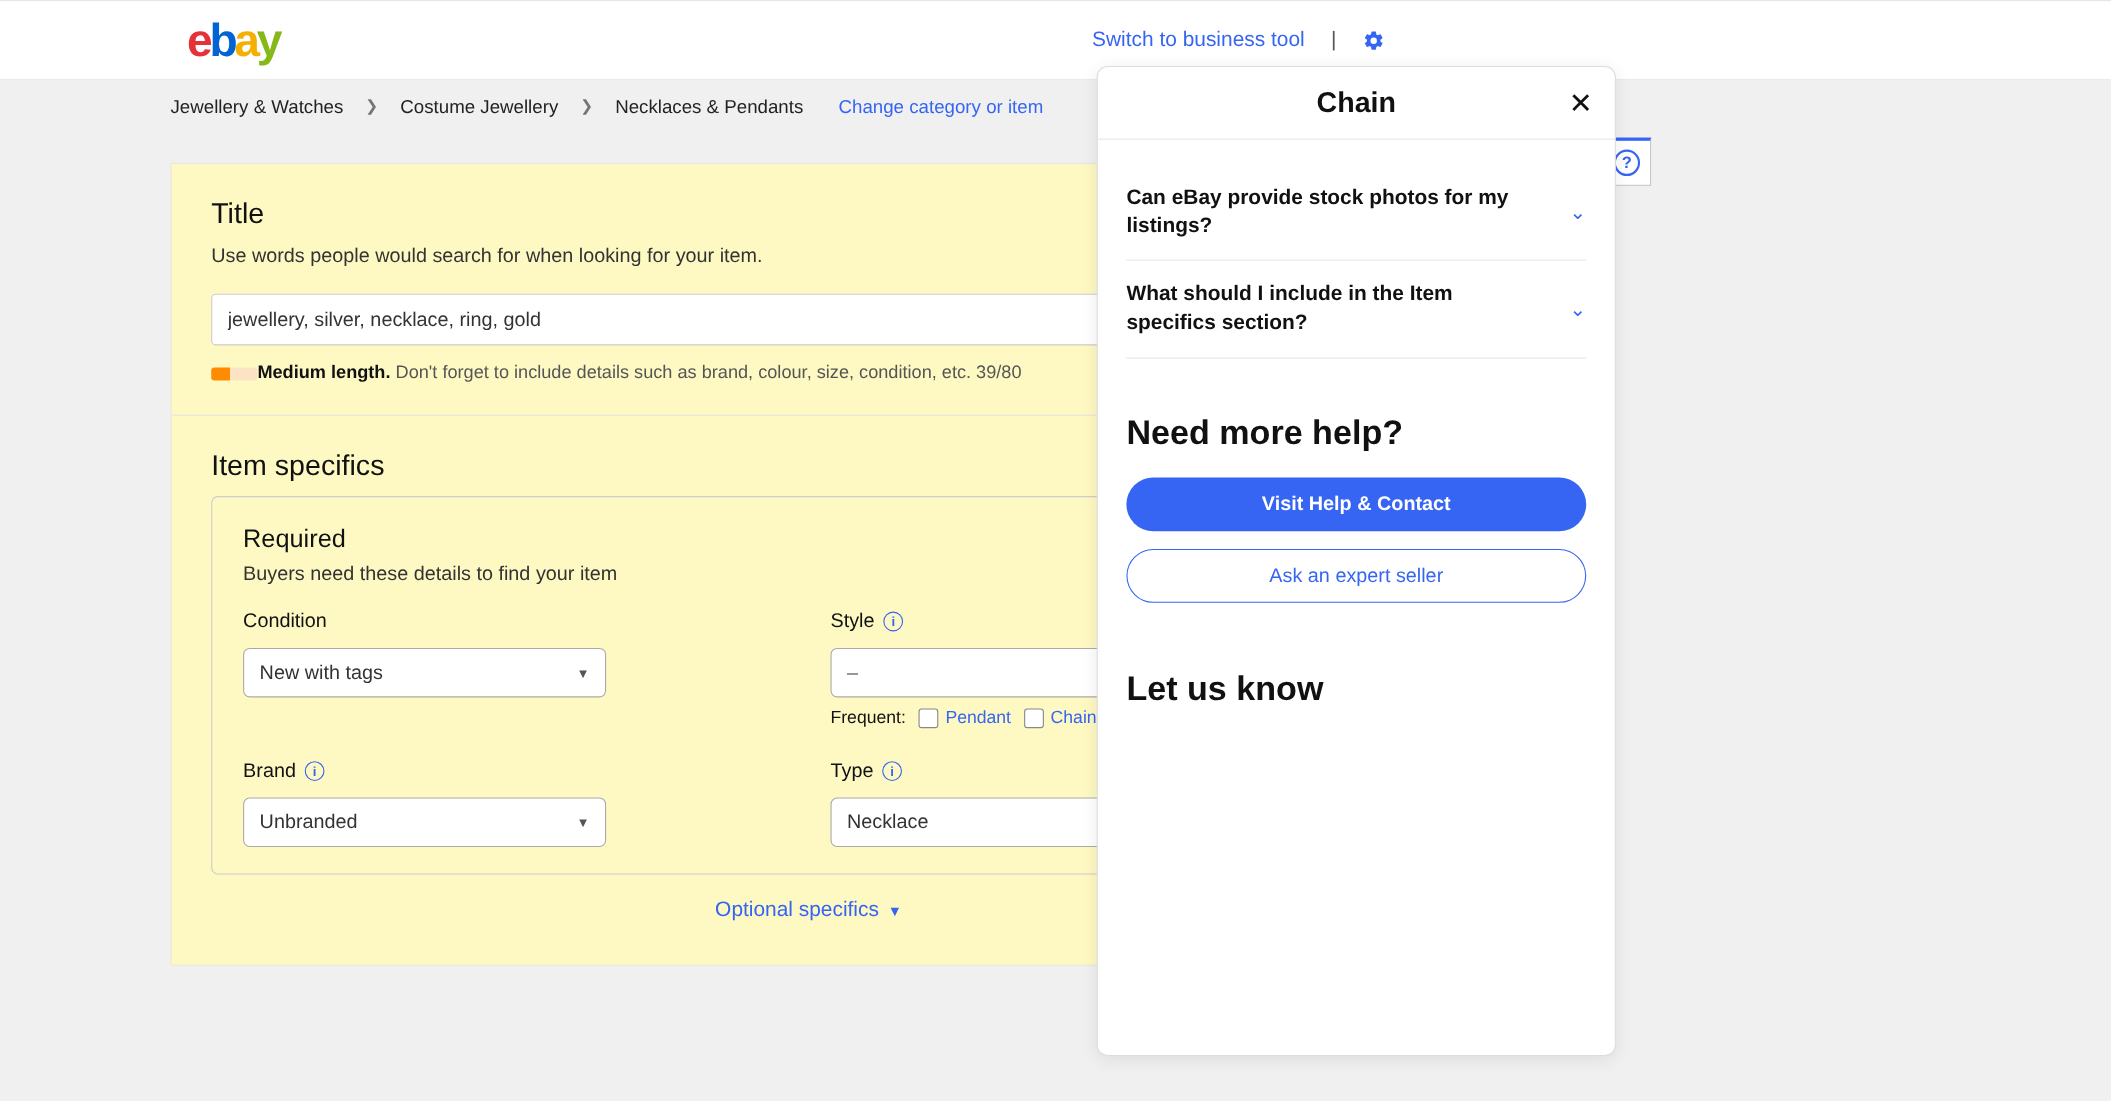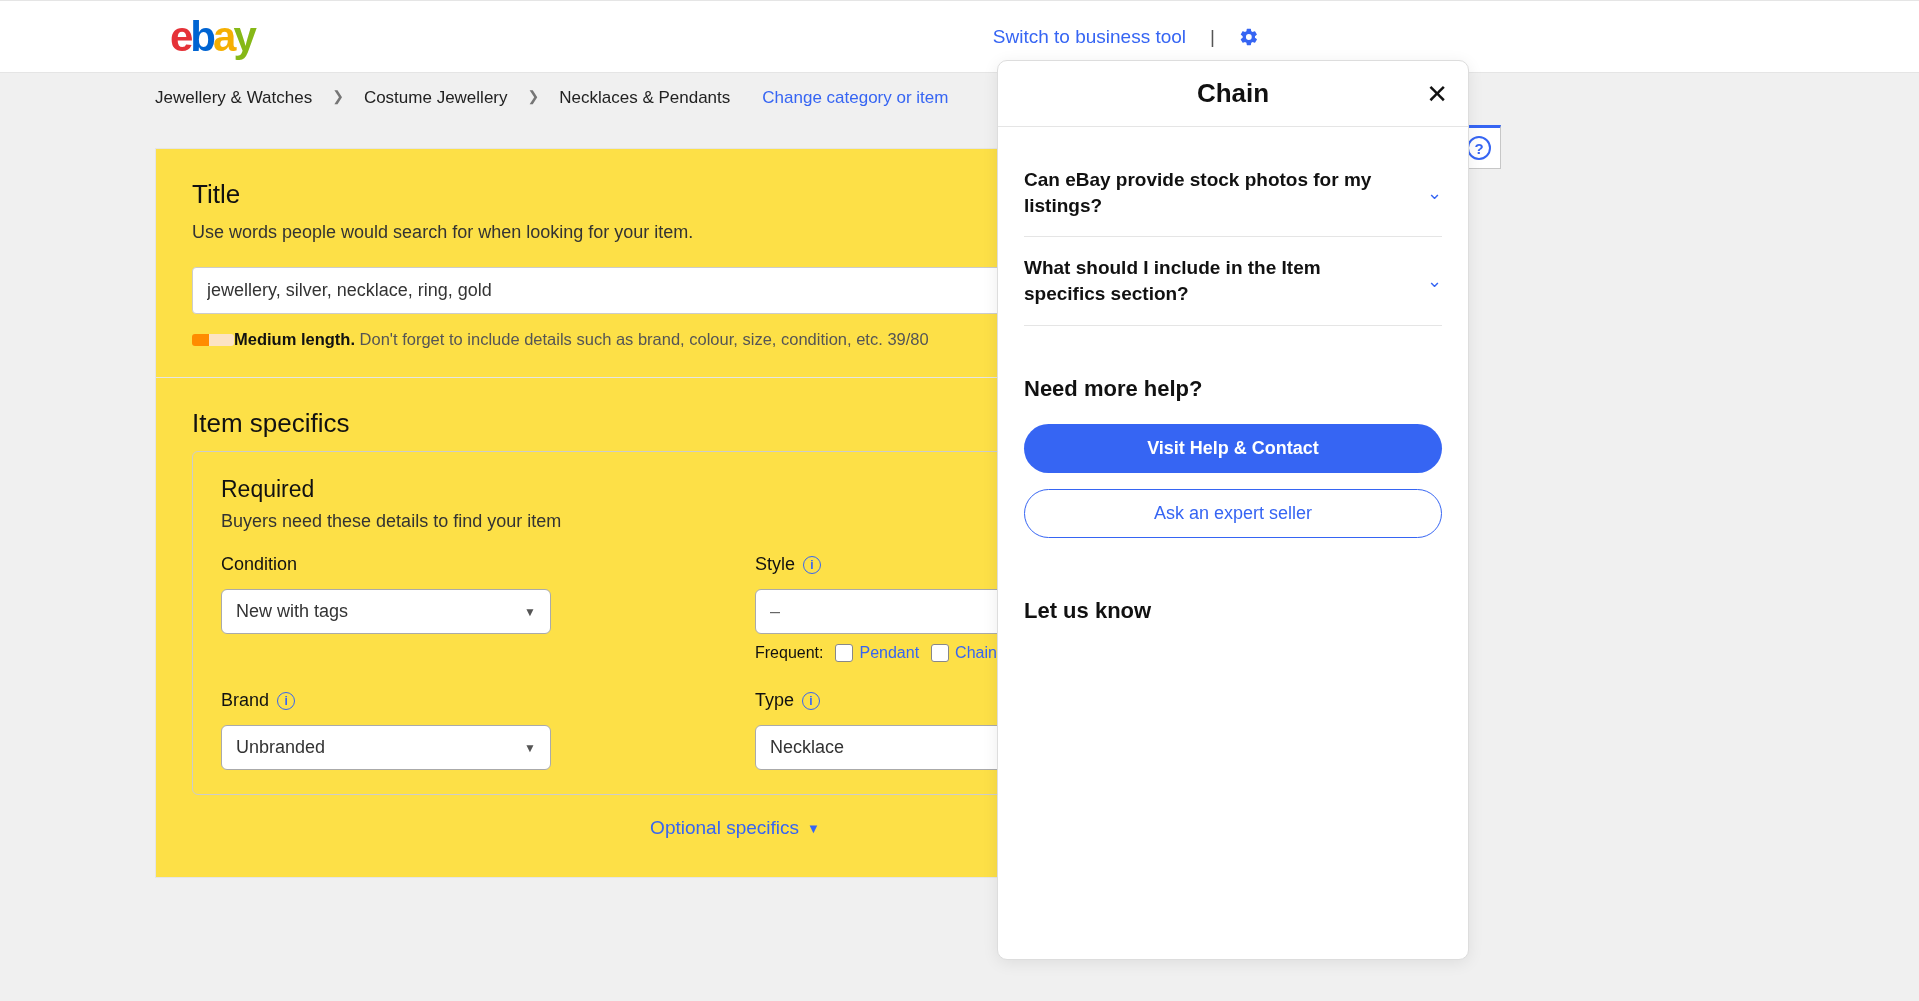--- a/index.html
+++ b/index.html
@@ -58,21 +58,21 @@
     align-items:flex-start;
     gap: 20px;
     font-size: 17px;
     color:#222;
     height: 55px;
   }
   .breadcrumb-row .chev { color:#767676; font-size:14px; }
   .breadcrumb-row .change { color:#3665f3; margin-left: 12px; }
   
   .panel {
-    background:#fde047;
+    background:#fef9c3;
     border:1px solid #e5e5e5;
     margin-left:155px;
     width: 1160px;
     margin-top: 5px;
   }
   .panel-section {
     padding: 30px 36px 28px 36px;
     border-bottom: 1px solid #e5e5e5;
   }
   .panel-section:last-child { border-bottom:none; }
@@ -198,21 +198,21 @@
     display:flex;
     justify-content:space-between;
     align-items:center;
     padding: 18px 0;
     border-bottom:1px solid #e5e5e5;
     gap: 20px;
     cursor:pointer;
   }
   .faq-item .q { font-size:19px; font-weight:700; color:#111; line-height:1.35; }
   .faq-item .chev { color:#3665f3; font-size:18px; }
-  .help-subhead { font-size:22px; font-weight:700; margin-top: 50px; margin-bottom:22px;}
+  .help-subhead { font-size:31px; font-weight:700; margin-top: 50px; margin-bottom:22px;}
   .btn-primary {
     background:#3665f3; color:#fff; border:none; border-radius:999px;
     width:100%; padding:14px 0; font-size:18px; font-weight:700; cursor:pointer;
     margin-bottom: 16px;
   }
   .btn-outline {
     background:#fff; color:#3665f3; border:1.5px solid #3665f3; border-radius:999px;
     width:100%; padding:13px 0; font-size:18px; font-weight:500; cursor:pointer;
   }
   .feedback-link {

